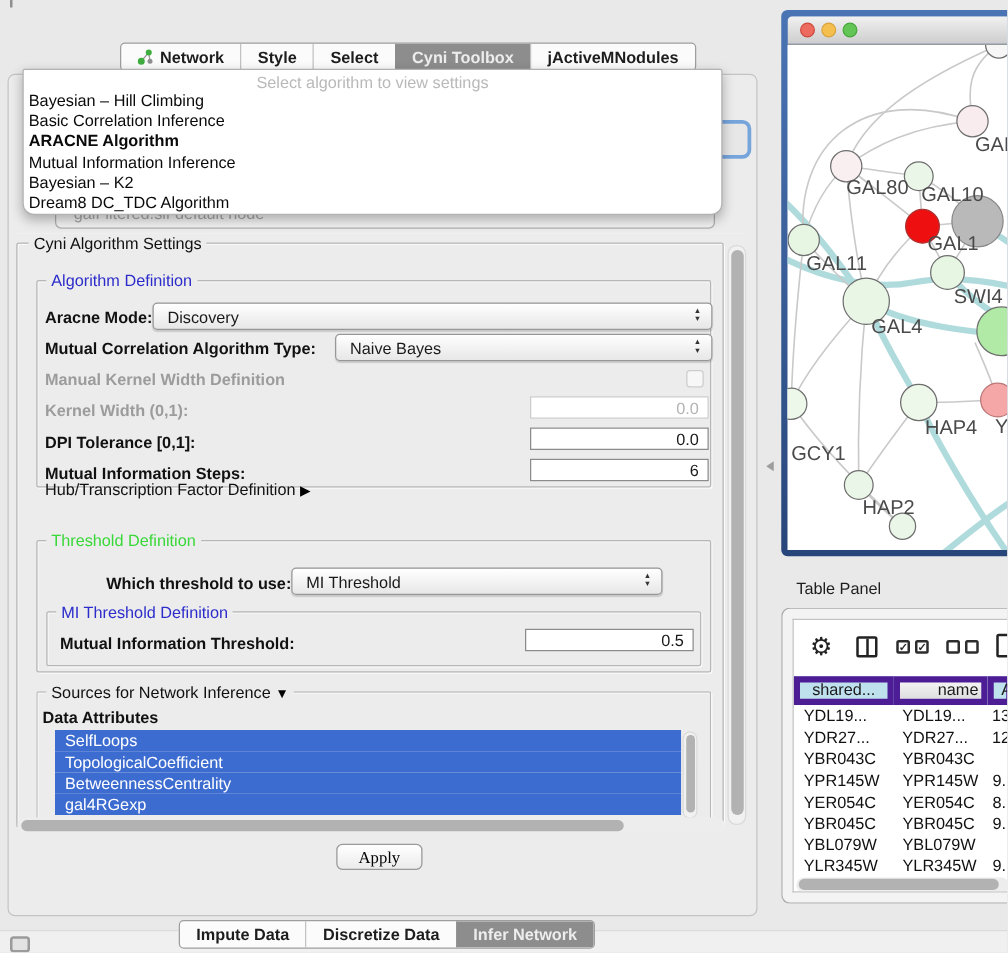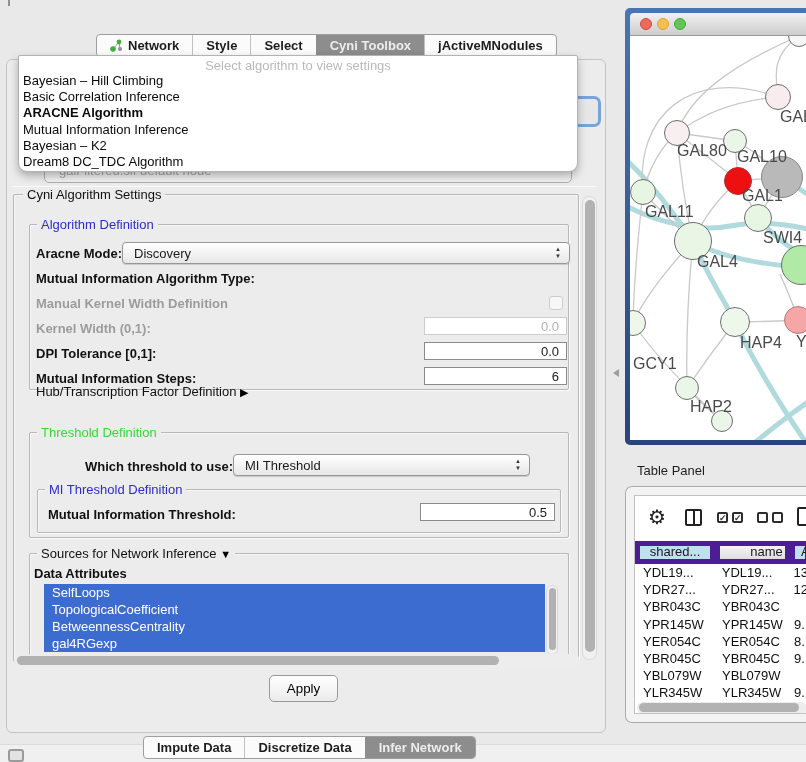--- a/index.html
+++ b/index.html
@@ -167,21 +167,25 @@
   </div>
 
   <div class="grp" style="left:29px; top:224px; width:540px; height:166px;">
     <span class="legend blue">Algorithm Definition</span>
   </div>
   <span class="lbl" style="left:36px; top:246px;">Aracne Mode:</span>
   <div class="combo" style="left:122px; top:242px; width:448px;">
     <span>Discovery</span>
     <span class="spin">▲<br>▼</span>
   </div>
-  <span class="lbl" style="left:36px; top:271px;">Mutual Information Algorithm Type:</span>
+  <span class="lbl" style="left:36px; top:271px;">Mutual Correlation Algorithm Type:</span>
+  <div class="combo" style="left:268px; top:267px; width:302px;">
+    <span>Naive Bayes</span>
+    <span class="spin">▲<br>▼</span>
+  </div>
   <span class="lbl dis" style="left:36px; top:296px;">Manual Kernel Width Definition</span>
   <span class="cb" style="left:549px; top:296px;"></span>
   <span class="lbl dis" style="left:36px; top:321px;">Kernel Width (0,1):</span>
   <div class="fld dis" style="left:424px; top:317px; width:143px;">
     <span>0.0</span>
   </div>
   <span class="lbl" style="left:36px; top:346px;">DPI Tolerance [0,1]:</span>
   <div class="fld" style="left:424px; top:342px; width:143px;">
     <span>0.0</span>
   </div>
@@ -229,21 +233,21 @@
   </div>
 
   <div class="sb-track-v" style="left:582px; top:196px; width:15px; height:464px;">
     <div class="sb-thumb" style="left:2px; top:3px; width:10px; height:452px;"></div>
   </div>
 
   <div class="sb-track-h" style="left:14px; top:654px; width:566px; height:13px;">
     <div class="sb-thumb" style="left:3px; top:2px; width:482px; height:9px;"></div>
   </div>
 
-  <button class="btn" style="left:269px; top:675px; width:69px; height:27px;">
+  <button class="btn" style="left:269px; top:675px; width:69px; height:21px;font-family:Liberation Serif, serif;">
     <span>Apply</span>
   </button>
 
   <div class="tabstrip" style="left:143px; top:736px;">
     <div class="tab">
         <span>Impute Data</span>
       </div>
     <div class="tab">
         <span>Discretize Data</span>
       </div>

